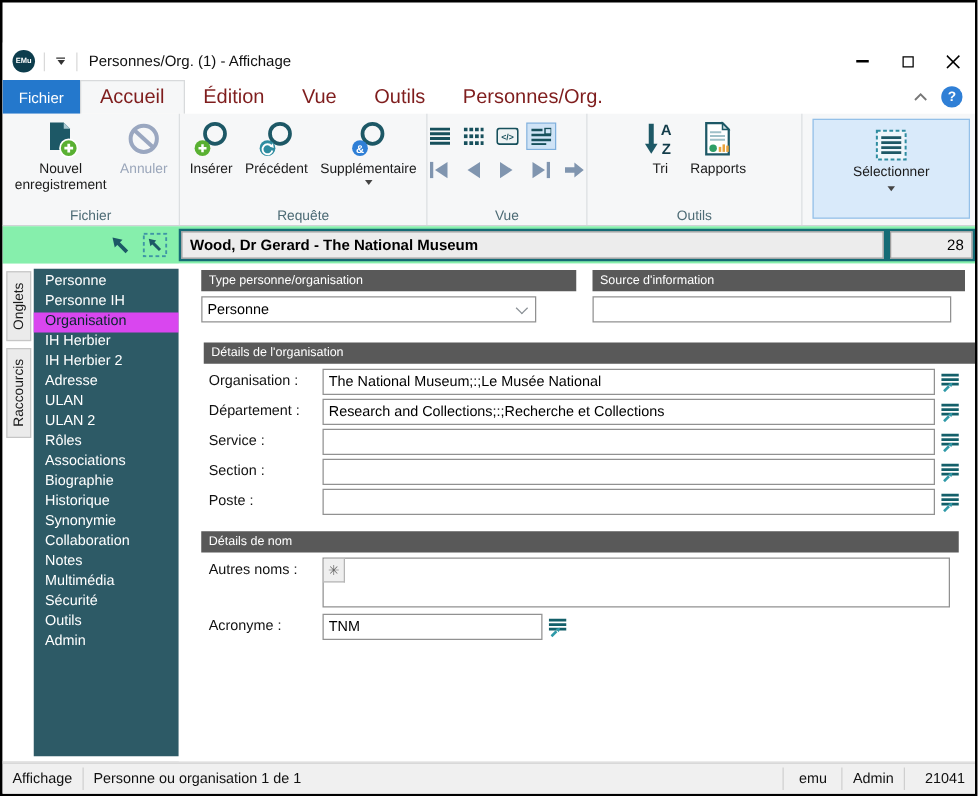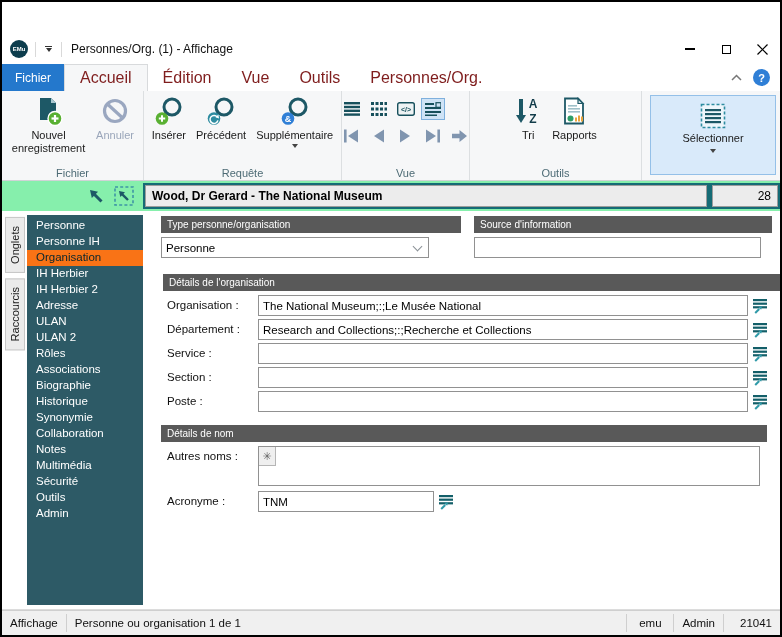--- a/index.html
+++ b/index.html
@@ -58,21 +58,21 @@
                font-size:12px; display:flex; align-items:center; padding:0 6px; color:#000; }
   .rec-count { width:66px; height:22px; background:#ececec; border:1px solid #9c9c9c; font-size:12px;
                display:flex; align-items:center; justify-content:flex-end; padding:0 6px; color:#000; }
   
   .bodyarea { flex:1; display:flex; background:#fff; border-bottom:1px solid #dcdcdc; }
   .rail { width:25px; padding-top:6px; display:flex; flex-direction:column; gap:5px; align-items:center; }
   .rail-tab { writing-mode:vertical-rl; transform:rotate(180deg); background:#ebebeb; border:1px solid #c6c6c6;
               color:#1a1a1a; font-size:11px; padding:8px 3px; }
   .sidebar { width:116px; margin:4px 0; background:#2d5a66; padding-top:3px; }
   .sb-item { font-size:11.5px; color:#fff; padding-left:9px; height:16px; line-height:15px; white-space:nowrap; }
-  .sb-item.selected { background:#f97316; color:#08262d; }
+  .sb-item.selected { background:#d946ef; color:#08262d; }
   .main { flex:1; position:relative; background:#fff; }
   .sec-hd { position:absolute; background:#595959; color:#fff; font-size:10px; height:17px; line-height:17px; padding-left:6px; }
   .tfield { height:21px; border:1px solid #919191; font-family:inherit; font-size:11.5px; padding:0 4px; background:#fff; color:#000; }
   .abs { position:absolute; }
   .combo { position:absolute; height:21px; border:1px solid #919191; background:#fff; font-size:11.5px;
            display:flex; align-items:center; padding-left:4px; color:#000; }
   .chev { width:7px; height:7px; border-right:1.5px solid #8a9096; border-bottom:1.5px solid #8a9096;
           transform:rotate(45deg); margin-left:auto; margin-right:7px; margin-top:-3px; }
   .frow { position:absolute; left:24px; display:flex; align-items:center; height:21px; }
   .frow.top-align { align-items:flex-start; }

